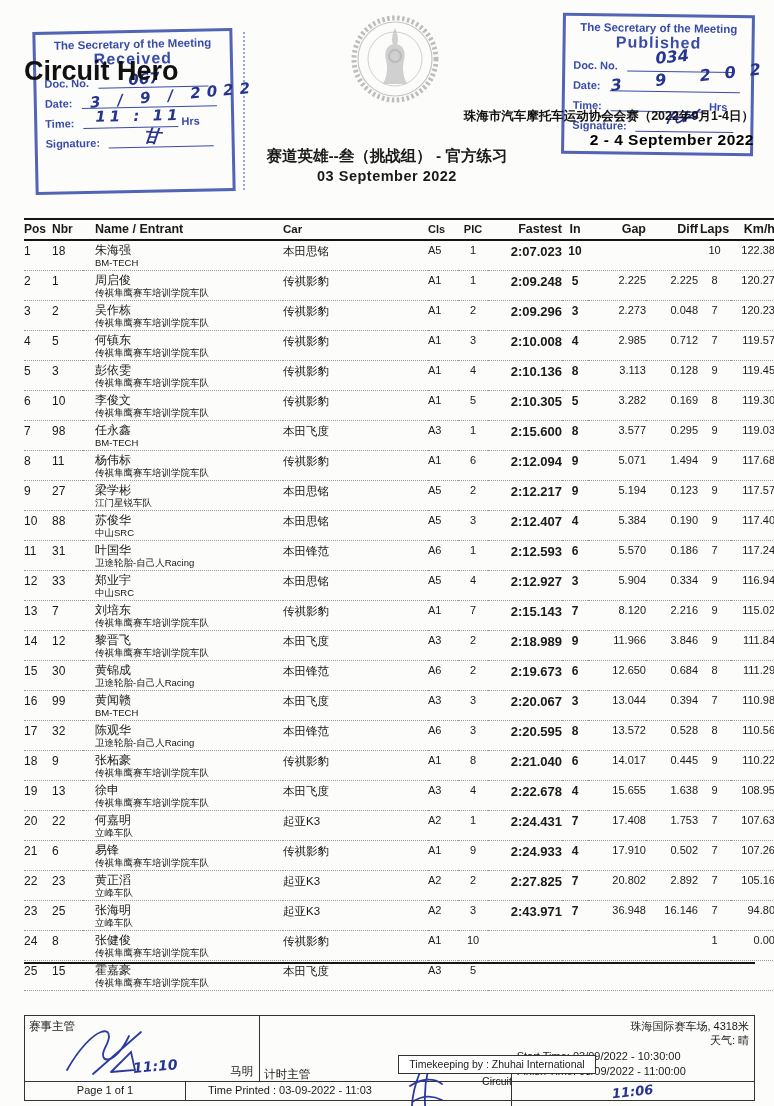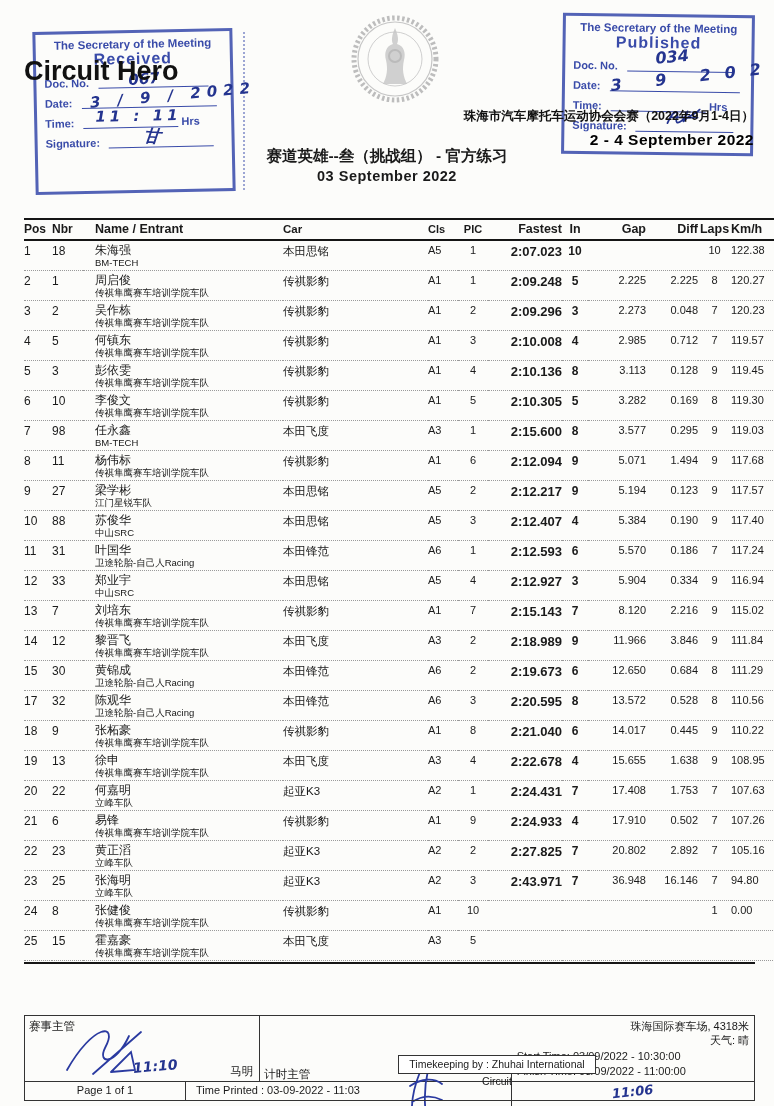--- a/index.html
+++ b/index.html
@@ -78,21 +78,21 @@
   #results .c-nbr { width:31px; font-size:12px; }
   #results .c-name { width:200px; overflow:hidden;padding-left:12px; }
   #results .c-car { width:145px; font-size:11.5px; }
   #results .c-cls { width:30px; font-size:11px; }
   #results .c-pic { width:30px; text-align:center; font-size:11px; }
   #results .c-fastest { width:74px; text-align:right; font-size:13px; font-weight:bold; }
   #results .c-in { width:26px; text-align:center; font-size:12px; font-weight:bold; }
   #results .c-gap { width:58px; text-align:right; }
   #results .c-diff { width:52px; text-align:right; }
   #results .c-laps { width:33px; text-align:center; }
-  #results .c-kmh { width:44px; }
+  #results .c-kmh { width:44px; text-align:right; }
   #results th.c-fastest, #results th.c-in { font-size:12.5px; }
   #results th.c-laps { text-align:center; }
   .drv { font-size:12px; line-height:13px; }
   .ent { font-size:9.5px; line-height:11px; color:#161616; }
   
   .fastest-rule {
     position:absolute; left:24px; top:962px; width:731px; height:0;
     border-top:2px solid #151515;
   }
   .fastest-line { position:absolute; left:26px; top:966px; font-size:11px; }
@@ -112,20 +112,21 @@
   #fcell-mid { width:252px;margin-top:48px; }
   #fcell-right { width:243px; }
   .fcell .flabel { position:absolute; left:4px; top:3px; font-size:11.5px; }
   .fcell .fname { position:absolute; right:6px; bottom:2px; font-size:11.5px; }
   .fcell-right-top { position:absolute; right:5px; top:3px; font-size:11px; text-align:right; line-height:14px; }
   .fcell-right-bottom { position:absolute; left:5px; bottom:2px; font-size:11px; line-height:15px; }
   .page-row {
     position:absolute; left:24px; top:1082px; width:731px; height:19px;
     border:1.5px solid #333; border-top:none; display:flex; z-index:1;
     font-size:11px;
+    gap:12px;
   }
   .page-cell { border-right:1.5px solid #333; width:161px; text-align:center; line-height:17px; }
   .printed-cell { padding-left:10px; line-height:17px; }
   .sig-svg { position:absolute; z-index:3; }
 </style>
 </head>
 <body>
 
 <div id="page">
 
@@ -474,20 +475,37 @@
           <td class="c-cls">A6</td>
           <td class="c-pic">2</td>
           <td class="c-fastest">2:19.673</td>
           <td class="c-in">6</td>
           <td class="c-gap">12.650</td>
           <td class="c-diff">0.684</td>
           <td class="c-laps">8</td>
           <td class="c-kmh">111.29</td>
         </tr>
         <tr>
+          <td class="c-pos">16</td>
+          <td class="c-nbr">99</td>
+          <td class="c-name">
+            <div class="drv">黄闻赣</div>
+            <div class="ent">BM-TECH</div>
+          </td>
+          <td class="c-car">本田飞度</td>
+          <td class="c-cls">A3</td>
+          <td class="c-pic">3</td>
+          <td class="c-fastest">2:20.067</td>
+          <td class="c-in">3</td>
+          <td class="c-gap">13.044</td>
+          <td class="c-diff">0.394</td>
+          <td class="c-laps">7</td>
+          <td class="c-kmh">110.98</td>
+        </tr>
+        <tr>
           <td class="c-pos">17</td>
           <td class="c-nbr">32</td>
           <td class="c-name">
             <div class="drv">陈观华</div>
             <div class="ent">卫途轮胎-自己人Racing</div>
           </td>
           <td class="c-car">本田锋范</td>
           <td class="c-cls">A6</td>
           <td class="c-pic">3</td>
           <td class="c-fastest">2:20.595</td>

